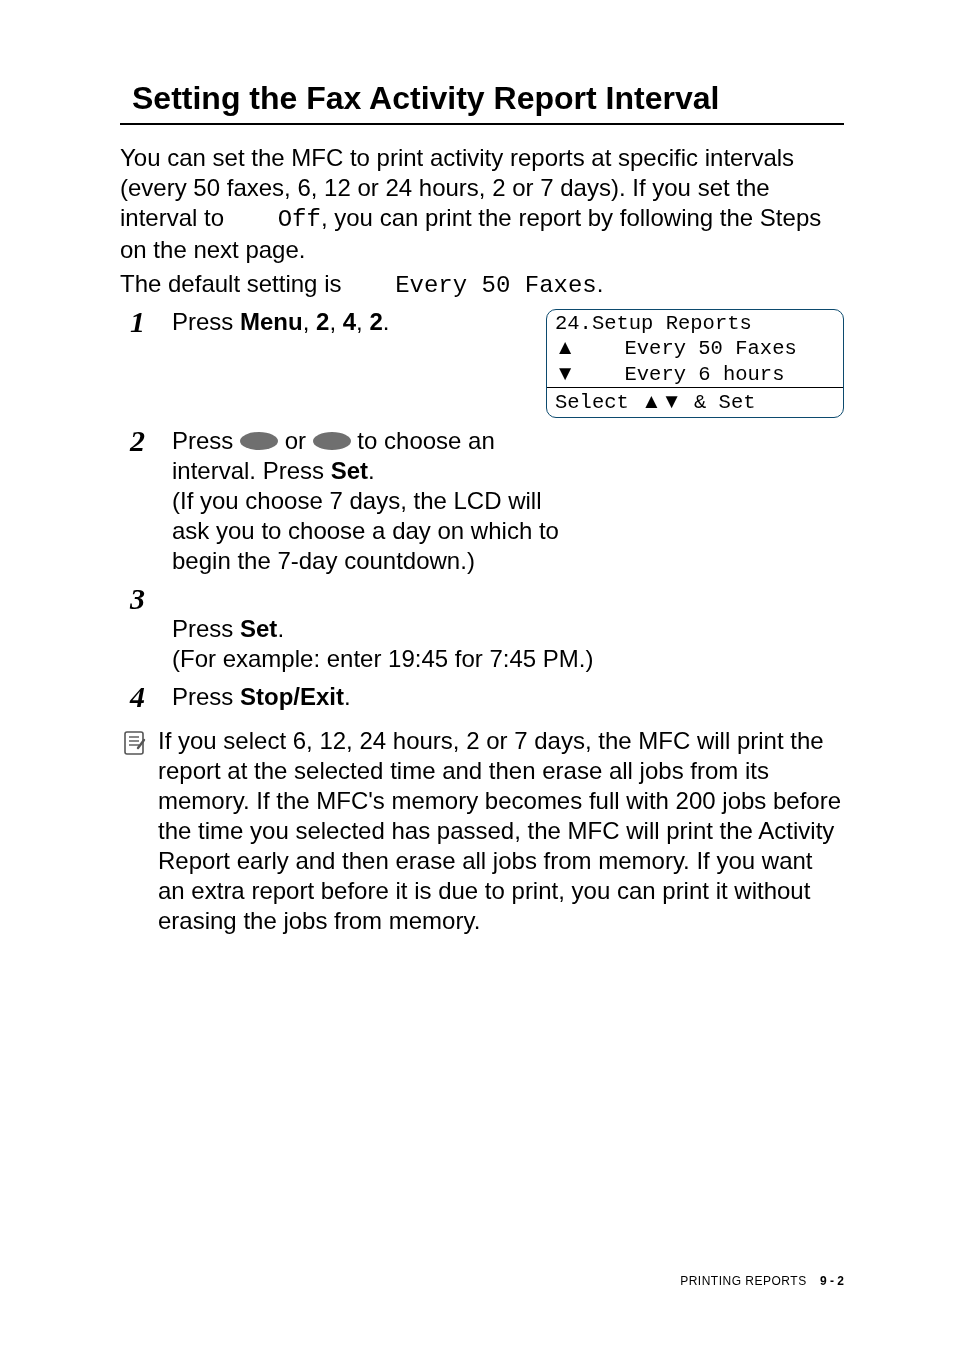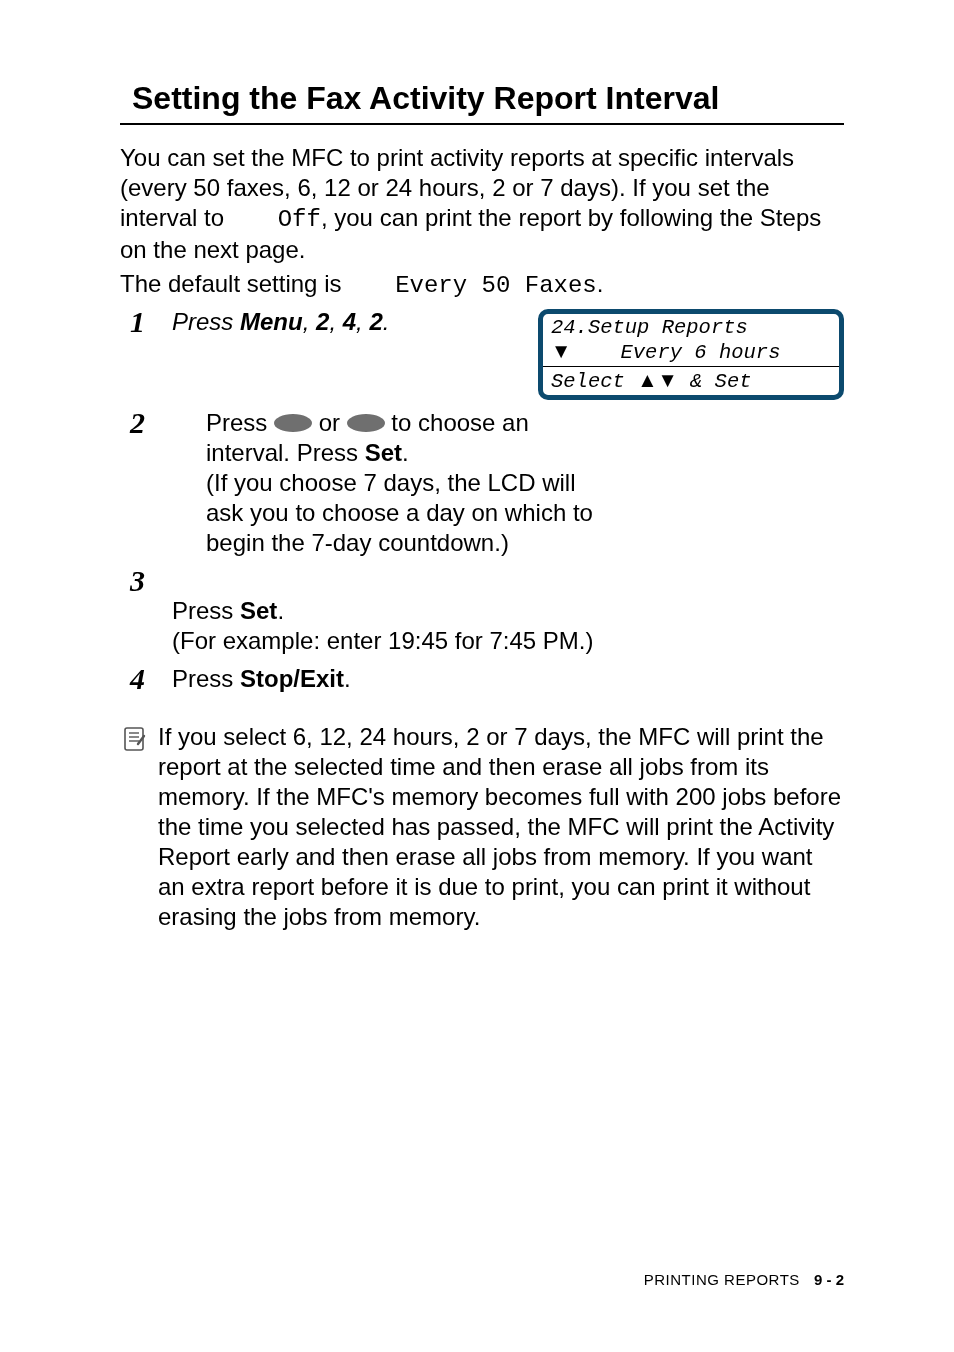--- a/index.html
+++ b/index.html
@@ -59,37 +59,36 @@
     font-style: italic;
     font-weight: bold;
     font-size: 30px;
     font-family: "Times New Roman", Times, serif;
   }
   .step-body { display: block; }
   .step-2-wrap {
     display: flex;
     align-items: flex-start;
     gap: 2px;
-    font-style: italic;
   }
   .step-2-text { flex: 1 1 auto; max-width: 395px; }
 
   .nav-btn {
     display: inline-block;
     vertical-align: middle;
     width: 38px;
     height: 18px;
     border-radius: 50% / 50%;
     background: #6f6f6f;
     position: relative;
     top: -2px;
   }
 
   .lcd {
-    border: 5px solid #0c4a6e;
+    border: 1px solid #0c4a6e;
     border-radius: 10px;
     font-family: "Courier New", Courier, monospace;
     font-size: 20.5px;
     line-height: 1.15;
     padding: 2px 8px 2px 8px;
     width: 280px;
     flex: 0 0 auto;
     margin-top: -34px;
   }
   .lcd .row { white-space: pre; }
@@ -99,34 +98,34 @@
     margin: 1px -8px;
   }
   .arrow { font-family: Arial, sans-serif; }
 
   .note {
     display: flex;
     align-items: flex-start;
     gap: 8px;
     font-size: 24px;
     line-height: 1.25;
-    margin-top: 28px;
+    margin-top: 14px;
   }
   .note-icon {
     flex: 0 0 auto;
     margin-top: 2px;
   }
   .note-icon svg { display: block; }
   .note-text { flex: 1 1 auto; }
 
   .footer {
     position: absolute;
     bottom: 64px;
     right: 110px;
-    font-size: 15px;
+    font-size: 12px;
     margin-left: 44px;
   }
   .footer .chap { letter-spacing: 0.5px; }
   .footer .pg { font-weight: bold; margin-left: 10px; }
 </style>
 </head>
 <body>
 
 <div class="page">
 
@@ -144,30 +143,31 @@
 
     <li>
       <span class="step-num">1</span>
       <div class="step-2-wrap">
         <span class="step-body step-2-text">
           <span>Press </span><b>Menu</b><span>, </span><b>2</b><span>, </span><b>4</b><span>, </span><b>2</b><span>.</span>
         </span>
 
         <div class="lcd" style="margin-top:2px;">
           <div class="row">24.Setup Reports</div>
+          <div class="row"><span class="arrow">▲</span><span>    Every 50 Faxes</span></div>
           <div class="row"><span class="arrow">▼</span><span>    Every 6 hours</span></div>
           <hr>
           <div class="row"><span>Select </span><span class="arrow">▲▼</span><span> &amp; Set</span></div>
         </div>
       </div>
     </li>
 
     <li>
       <span class="step-num">2</span>
-      <span class="step-body" style="max-width:395px; display:block;margin-left:34px;">
+      <span class="step-body" style="max-width:395px; display:block;">
         <span>Press </span><span class="nav-btn"></span><span> or </span><span class="nav-btn"></span><span> to choose an interval. Press </span><b>Set</b><span>.</span><br>
         <span>(If you choose 7 days, the LCD will ask you to choose a day on which to begin the 7-day countdown.)</span>
       </span>
     </li>
 
     <li>
       <span class="step-num">3</span>
       <span class="step-body">
         <br>
         <span>Press </span><b>Set</b><span>.</span><br>

